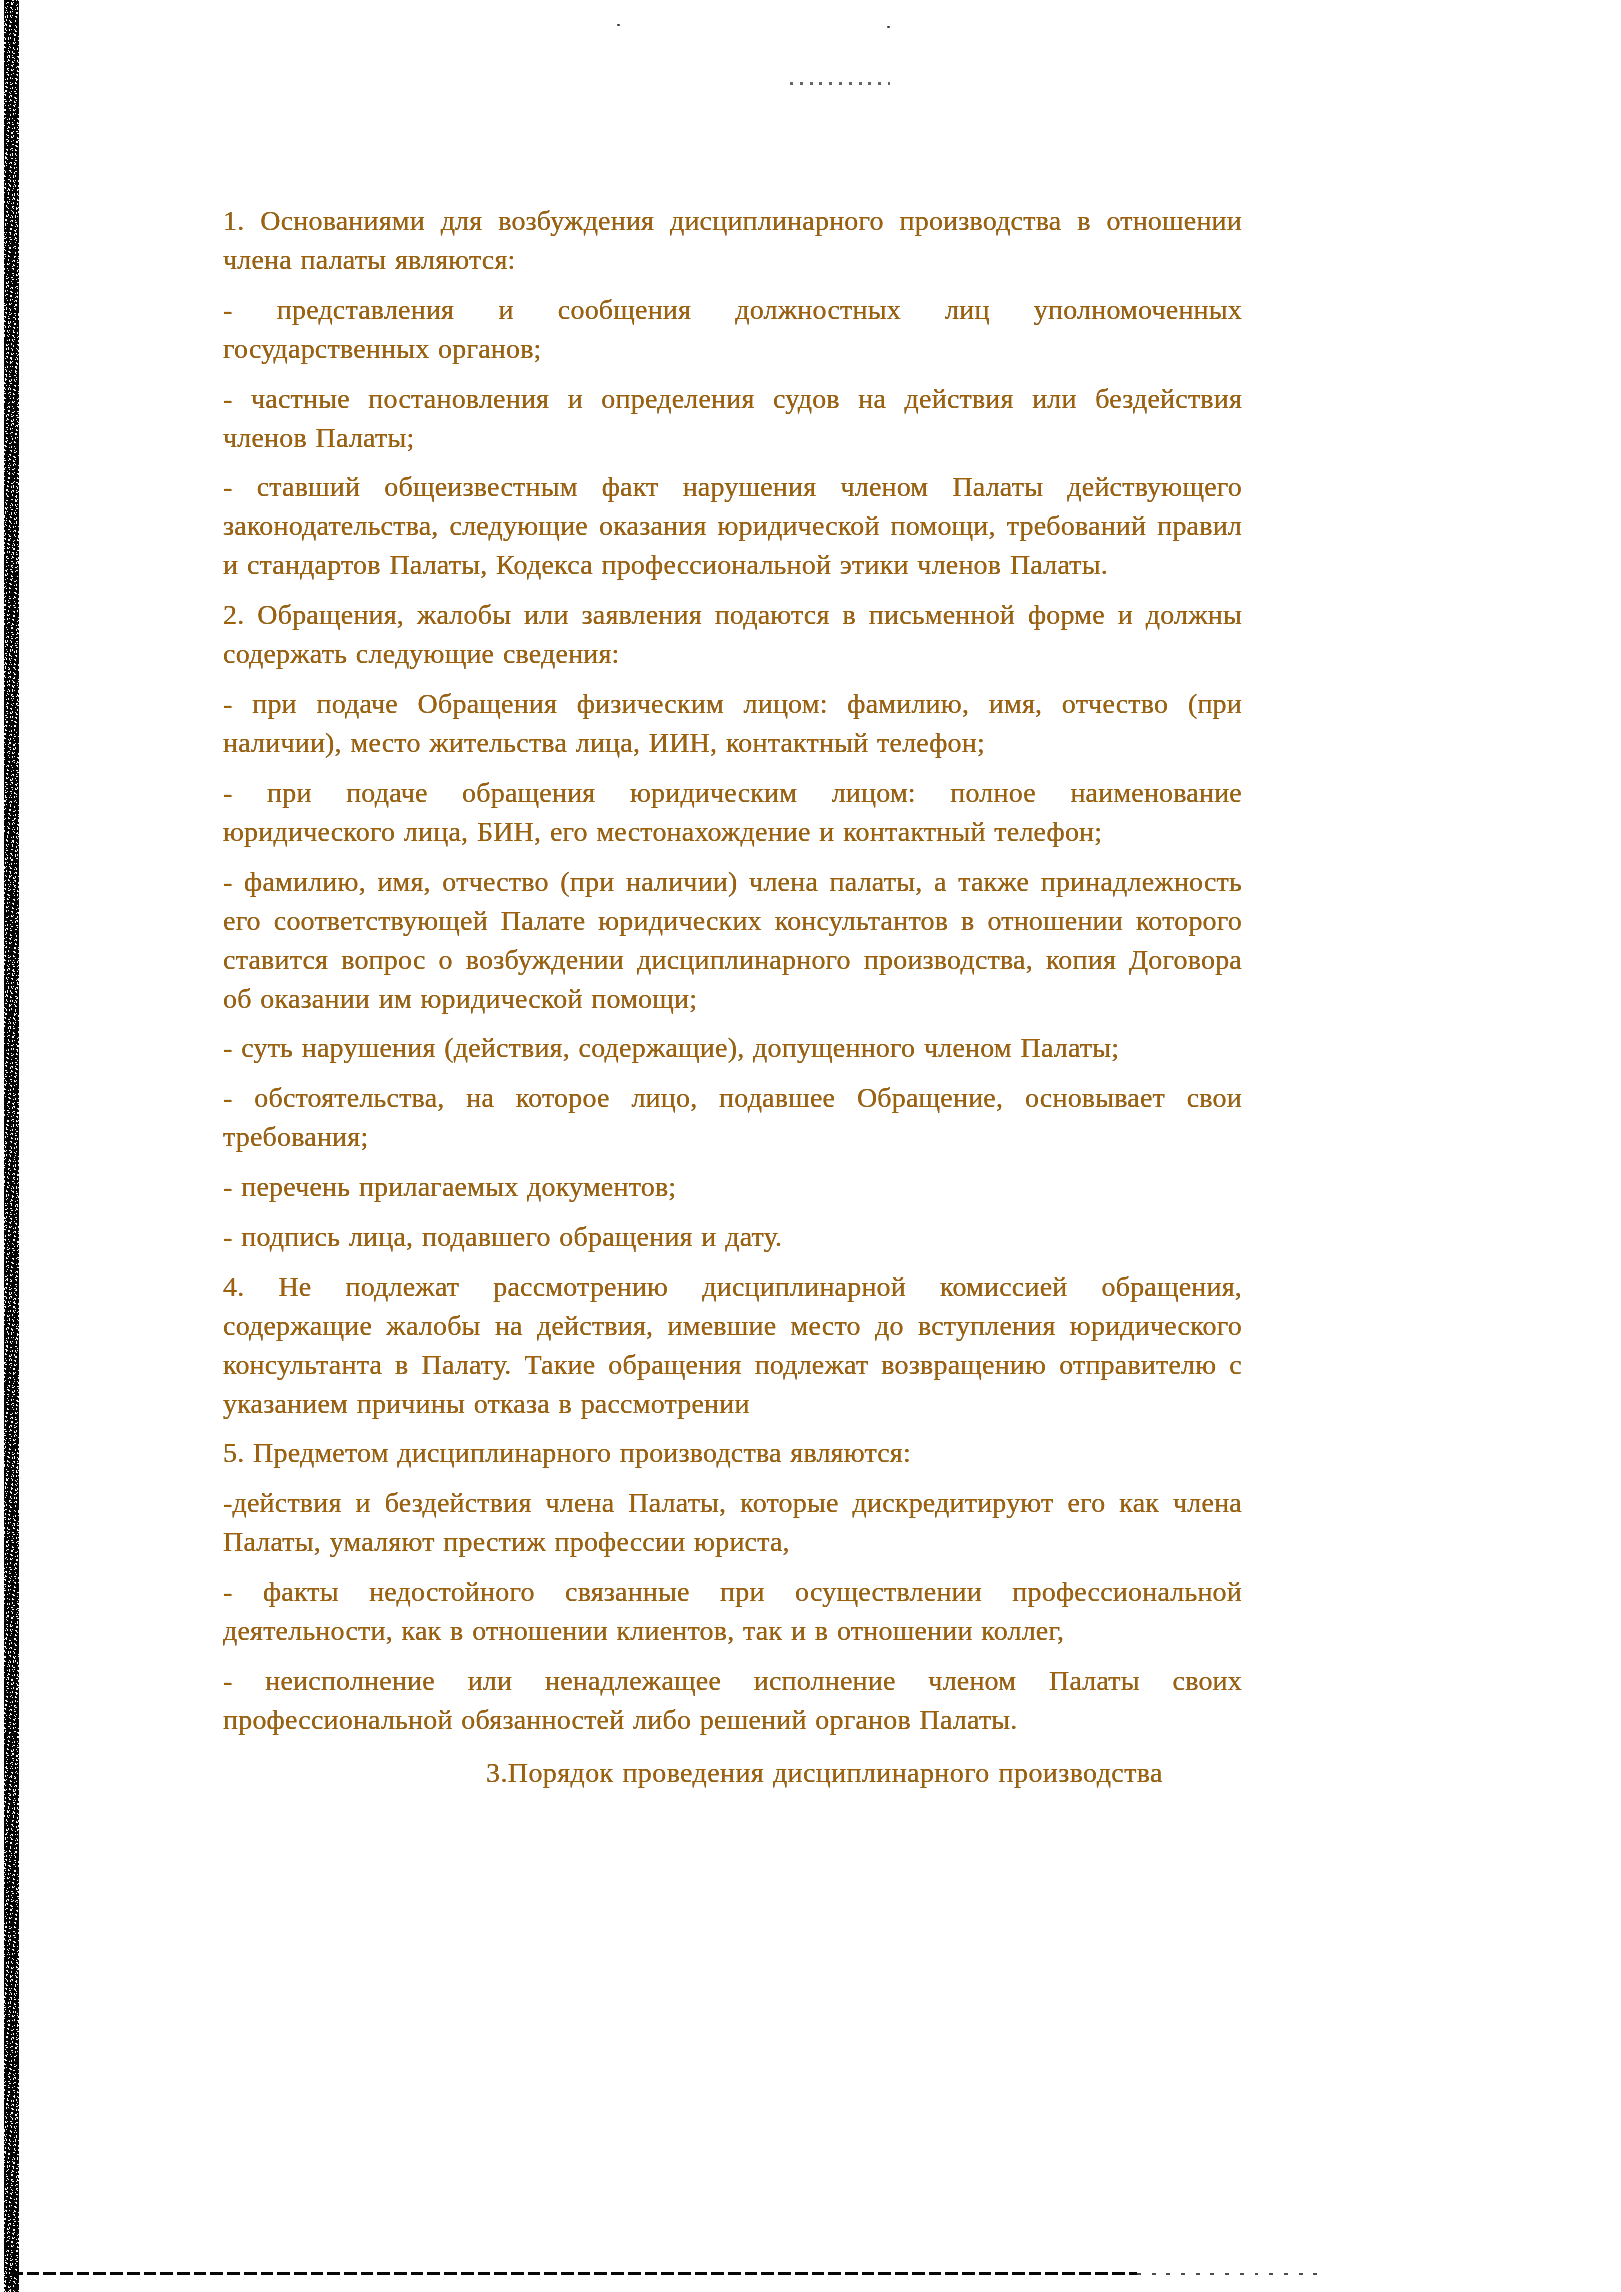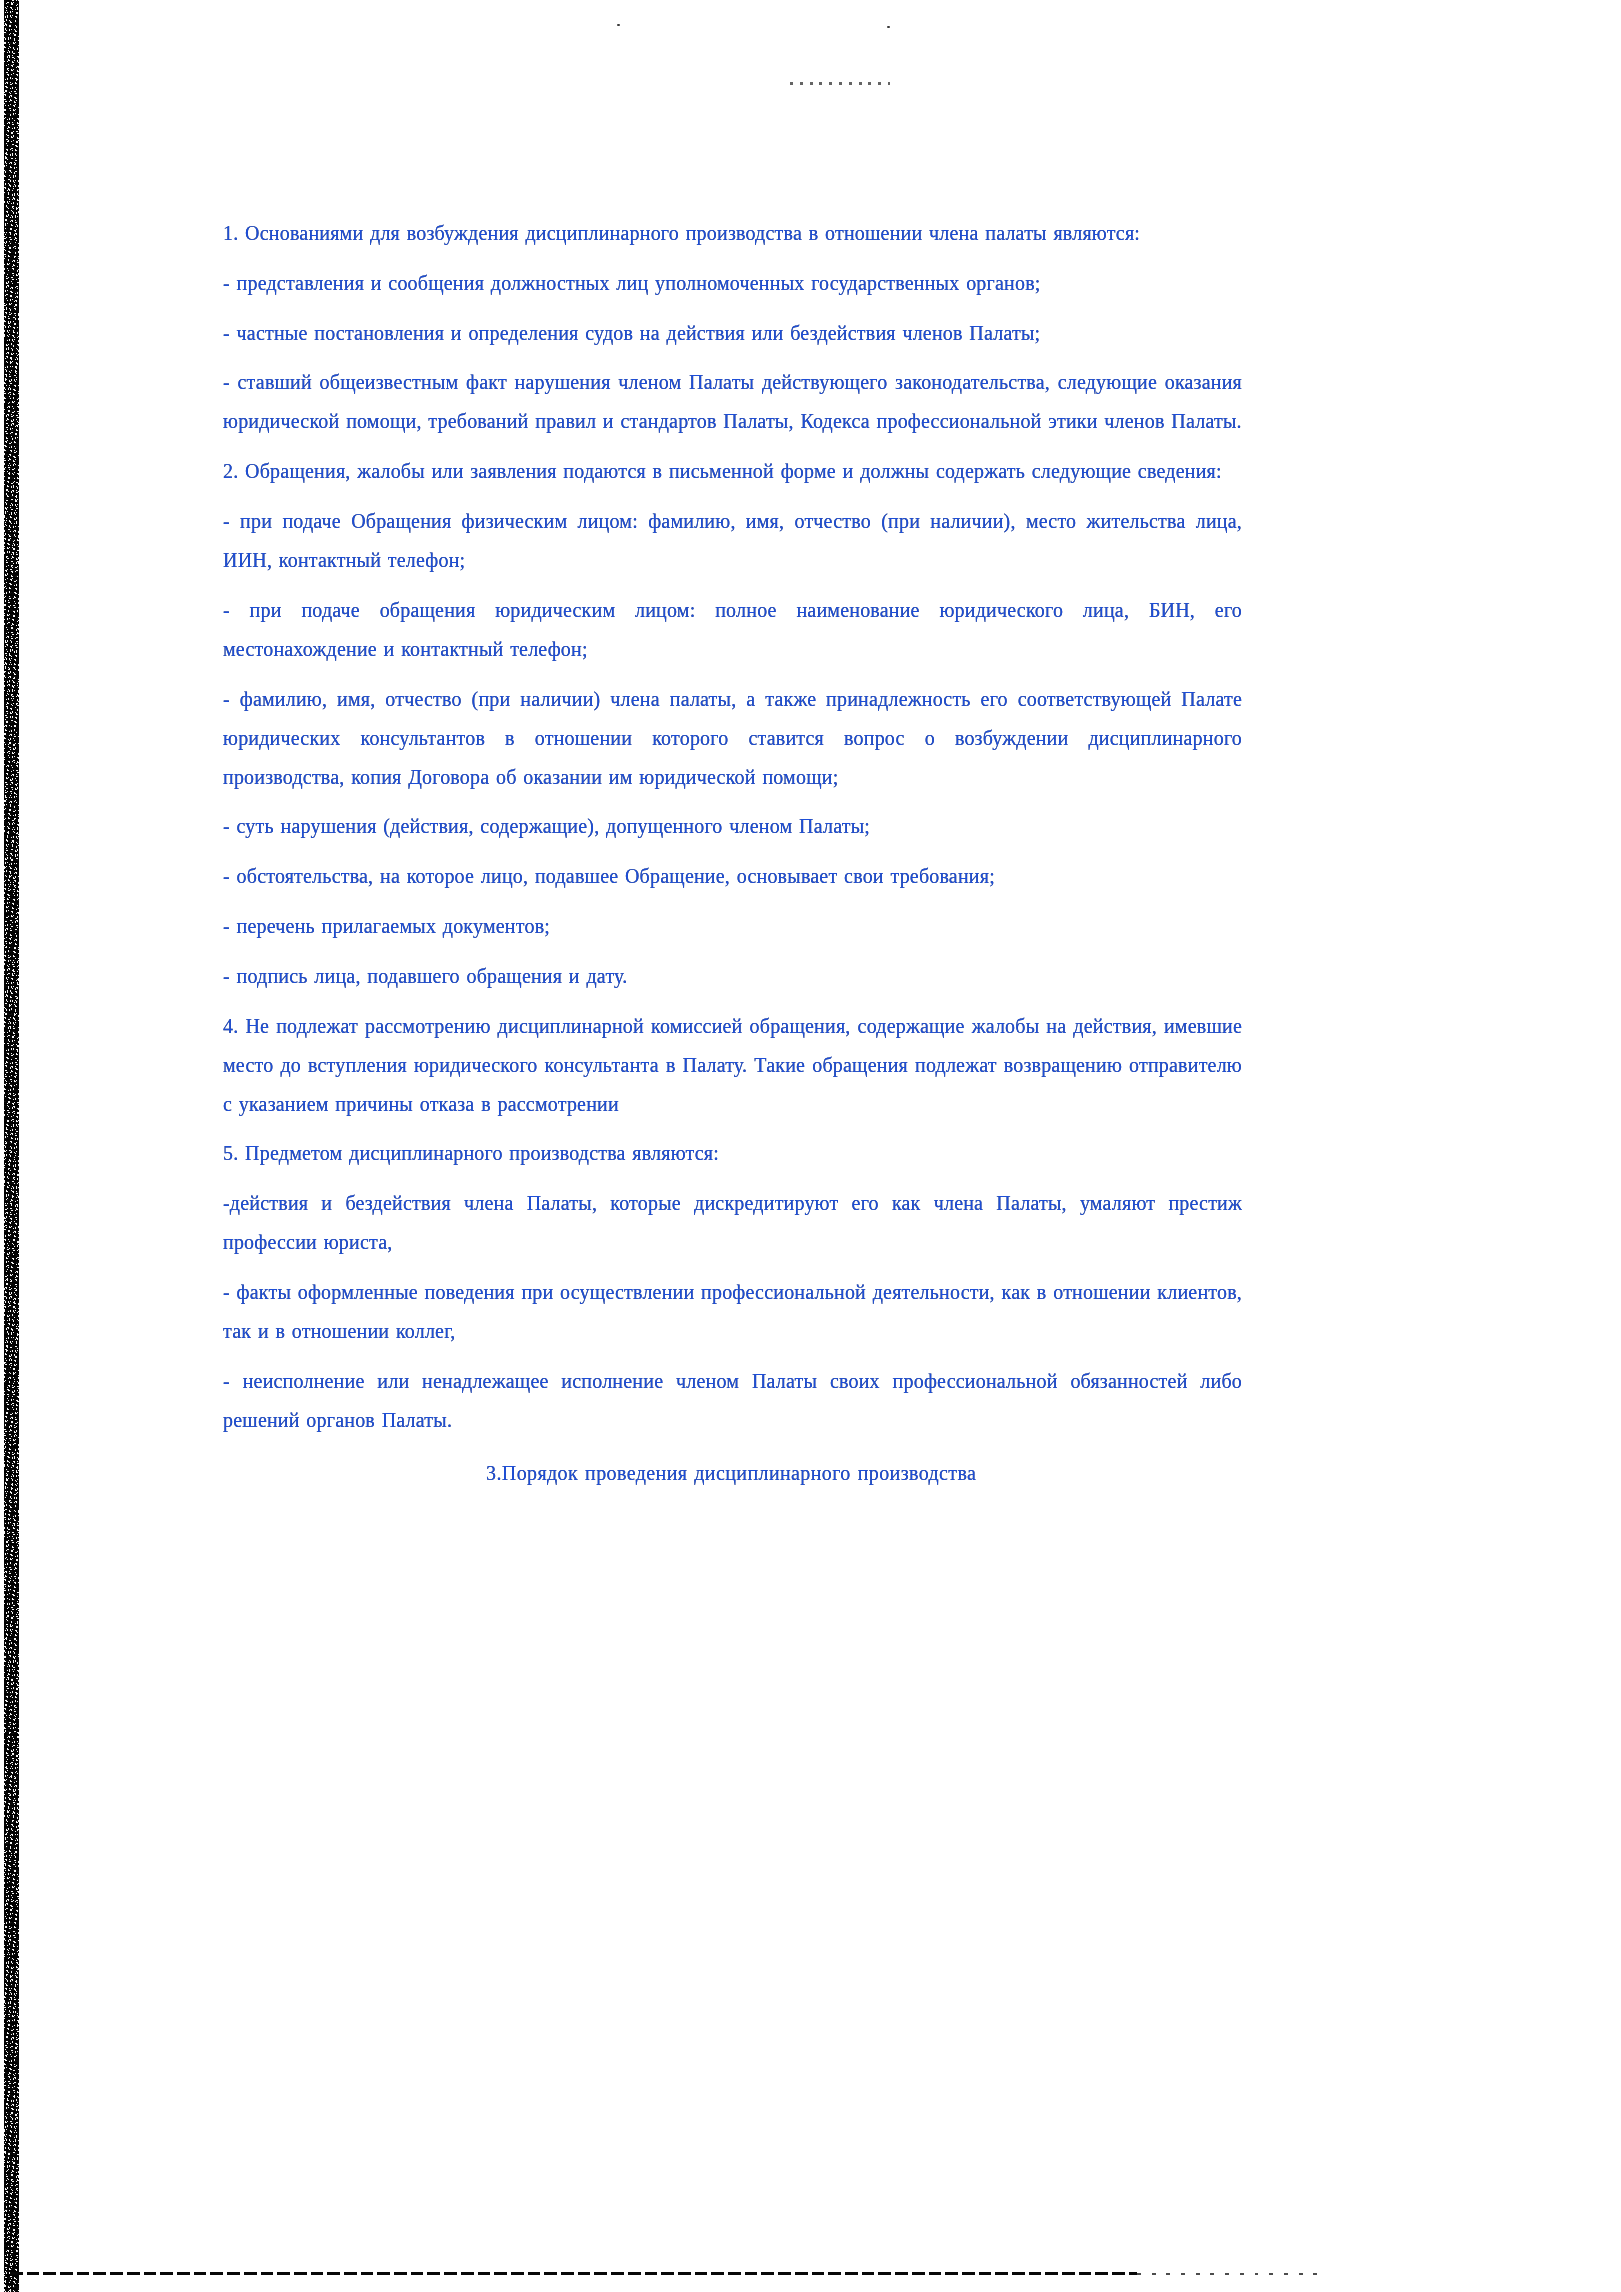--- a/index.html
+++ b/index.html
@@ -10,23 +10,23 @@
     overflow: hidden;
     font-family: "Liberation Serif", "DejaVu Serif", serif;
   }
   .page {
     position: absolute; inset: 0;
     background: #ffffff;
   }
   
   .doc {
     position: absolute;
-    left: 223px; top: 214px; width: 1019px;
-    color: #1d4ed8;
-    font-size: 20px;
+    left: 223px; top: 201px; width: 1019px;
+    color: #a16207;
+    font-size: 28px;
     line-height: 39px;
     letter-spacing: 0.2px;
     word-spacing: 1.5px;
     text-shadow: 0 0 0.5px rgba(20,20,20,0.75);
   }
   .doc p {
     margin: 0 0 10.8px 0;
     text-align: justify;
   }
   .doc p.h {
@@ -90,21 +90,21 @@
     <p>- при подаче Обращения физическим лицом: фамилию, имя, отчество (при наличии), место жительства лица, ИИН, контактный телефон;</p>
     <p>- при подаче обращения юридическим лицом: полное наименование юридического лица, БИН, его местонахождение и контактный телефон;</p>
     <p>- фамилию, имя, отчество (при наличии) члена палаты, а также принадлежность его соответствующей Палате юридических консультантов в отношении которого ставится вопрос о возбуждении дисциплинарного производства, копия  Договора об оказании им юридической помощи;</p>
     <p>- суть нарушения (действия, содержащие), допущенного членом Палаты;</p>
     <p>- обстоятельства, на которое лицо, подавшее Обращение, основывает свои требования;</p>
     <p>- перечень прилагаемых документов;</p>
     <p>- подпись лица, подавшего обращения и дату.</p>
     <p>4. Не подлежат рассмотрению дисциплинарной комиссией обращения, содержащие жалобы на действия, имевшие место до вступления юридического консультанта в Палату. Такие обращения подлежат возвращению отправителю с указанием причины отказа в рассмотрении</p>
     <p>5. Предметом дисциплинарного производства являются:</p>
     <p>-действия и бездействия члена Палаты, которые дискредитируют его как члена Палаты, умаляют престиж профессии юриста,</p>
-    <p>- факты оформленные поведения при осуществлении профессиональной деятельности, как в отношении клиентов, так и в отношении коллег,</p>
+    <p>- факты недостойного связанные при осуществлении профессиональной деятельности, как в отношении клиентов, так и в отношении коллег,</p>
     <p>- неисполнение или ненадлежащее исполнение членом Палаты своих профессиональной обязанностей либо решений органов Палаты.</p>
     <p class="h">3.Порядок проведения дисциплинарного производства</p>
   </div>
 
   <div class="bottom-line"></div>
   <div class="bottom-line-tail"></div>
 
 </div>
 
 

